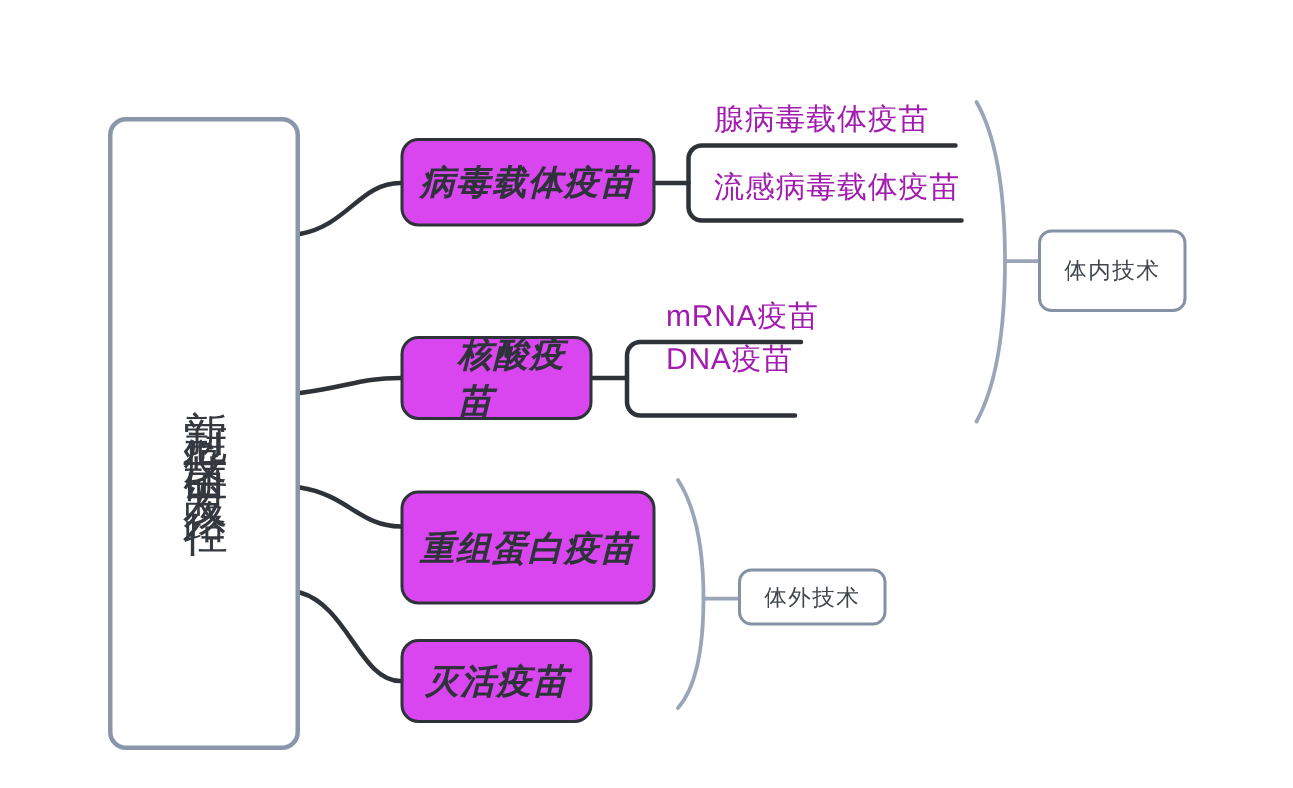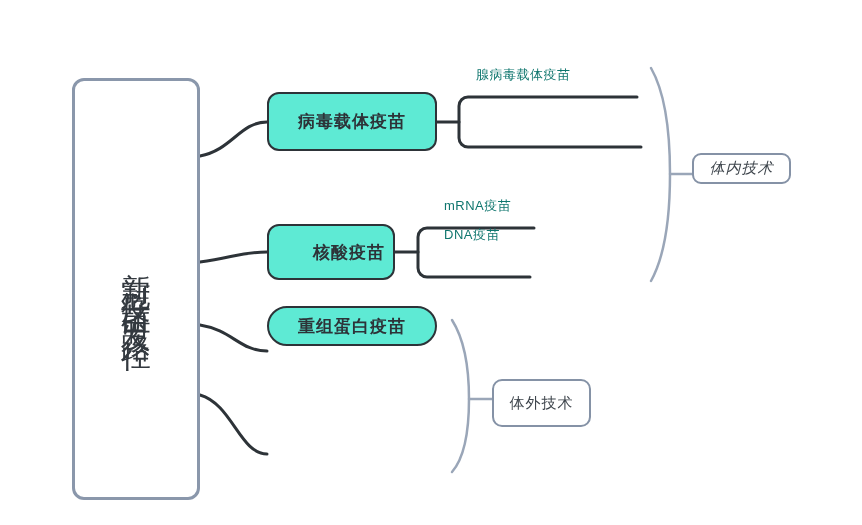--- a/index.html
+++ b/index.html
@@ -18,46 +18,46 @@
     display:flex;align-items:center;justify-content:center;box-sizing:border-box;
   }
   .root-text{
     writing-mode:vertical-rl;text-orientation:upright;
     font-size:30px;color:#33393f;letter-spacing:10px;line-height:1.05;
     font-weight:400;
   }
 
   
   .branch-node{
-    position:absolute;background:#5eead4;border:2.5px solid #2d3338;border-radius:12px;
+    position:absolute;background:#d946ef;border:2.5px solid #2d3338;border-radius:12px;
     display:flex;align-items:center;justify-content:center;box-sizing:border-box;
-    font-weight:bold;font-size:17px;color:#2d3338;letter-spacing:1px;
+    font-weight:bold;font-size:23px;color:#2d3338;letter-spacing:1px;font-style:italic;
   }
   .n-viral{left:267px;top:92px;width:170px;height:59px;}
   .n-nucleic{left:267px;top:224px;width:128px;height:56px;padding-left:36px;}
-  .n-protein{left:267px;top:306px;width:170px;height:40px;border-radius:25px;}
+  .n-protein{left:267px;top:327px;width:170px;height:76px;}
   .n-inactivated{left:267px;top:426px;width:128px;height:56px;}
 
   
   .leaf-label{
-    position:absolute;font-size:13px;color:#0f766e;white-space:nowrap;letter-spacing:.5px;
+    position:absolute;font-size:20px;color:#a21caf;white-space:nowrap;letter-spacing:.5px;
   }
   .l-adeno{left:476px;top:66px;}
   .l-flu{left:476px;top:111px;}
   .l-mrna{left:444px;top:197px;text-align:right;}
   .l-dna{left:444px;top:226px;}
 
   
   .group-box{
     position:absolute;border:2px solid #8592a6;border-radius:9px;background:#ffffff;
     display:flex;align-items:center;justify-content:center;box-sizing:border-box;
     font-size:15px;color:#3f464d;letter-spacing:1px;
   }
-  .g-invivo{left:692px;top:153px;width:99px;height:31px;font-style:italic;}
-  .g-exvivo{left:492px;top:379px;width:99px;height:48px;border-radius:10px;}
+  .g-invivo{left:692px;top:153px;width:99px;height:55px;}
+  .g-exvivo{left:492px;top:379px;width:99px;height:38px;}
 </style>
 </head>
 <body>
 
 <div id="canvas">
 
   <svg class="layer" viewBox="0 0 862 525">
 
     <path d="M200,156 C232,150 240,122 267,122" fill="none" stroke="#2d3338" stroke-width="3" stroke-linecap="round"></path>
     <path d="M200,262 C232,258 240,252 267,252" fill="none" stroke="#2d3338" stroke-width="3" stroke-linecap="round"></path>
@@ -83,22 +83,26 @@
 
   <div class="branch-node n-viral">
     <span>病毒载体疫苗</span>
   </div>
   <div class="branch-node n-nucleic">
     <span>核酸疫苗</span>
   </div>
   <div class="branch-node n-protein">
     <span>重组蛋白疫苗</span>
   </div>
+  <div class="branch-node n-inactivated">
+    <span>灭活疫苗</span>
+  </div>
 
   <div class="leaf-label l-adeno">腺病毒载体疫苗</div>
+  <div class="leaf-label l-flu">流感病毒载体疫苗</div>
   <div class="leaf-label l-mrna">mRNA疫苗</div>
   <div class="leaf-label l-dna">DNA疫苗</div>
 
   <div class="group-box g-invivo">
     <span>体内技术</span>
   </div>
   <div class="group-box g-exvivo">
     <span>体外技术</span>
   </div>
 

